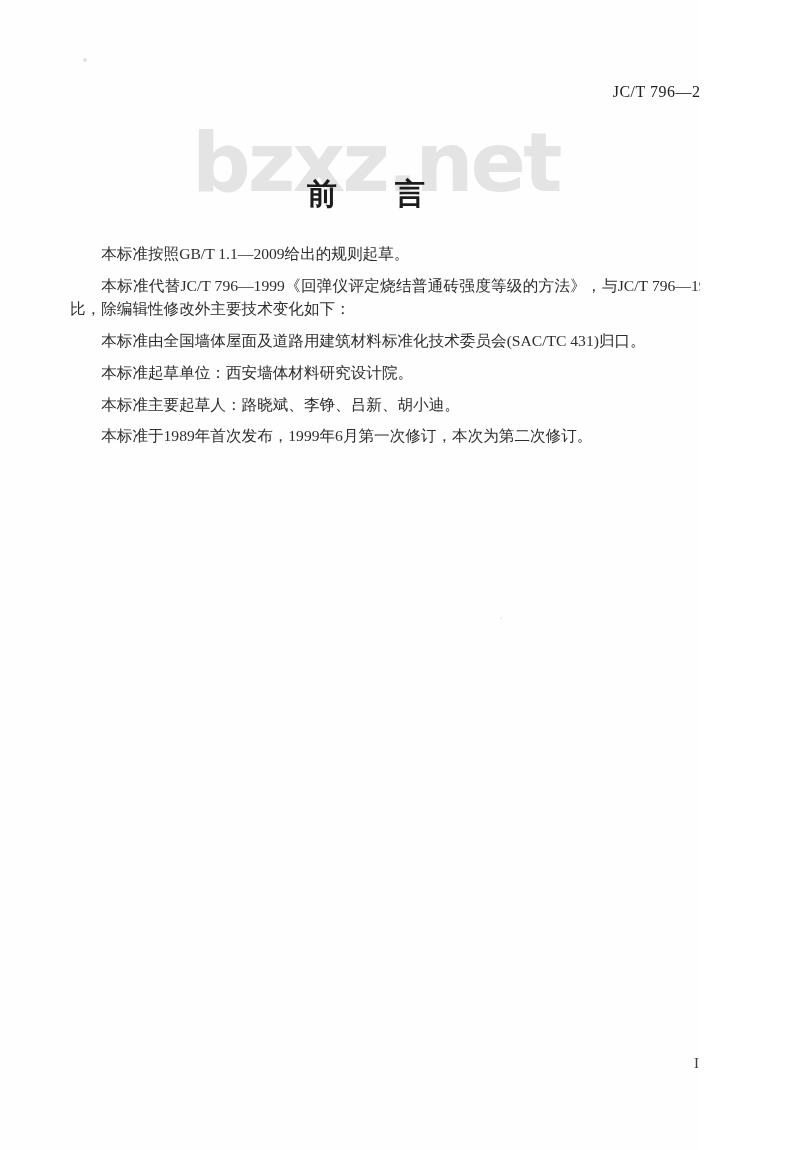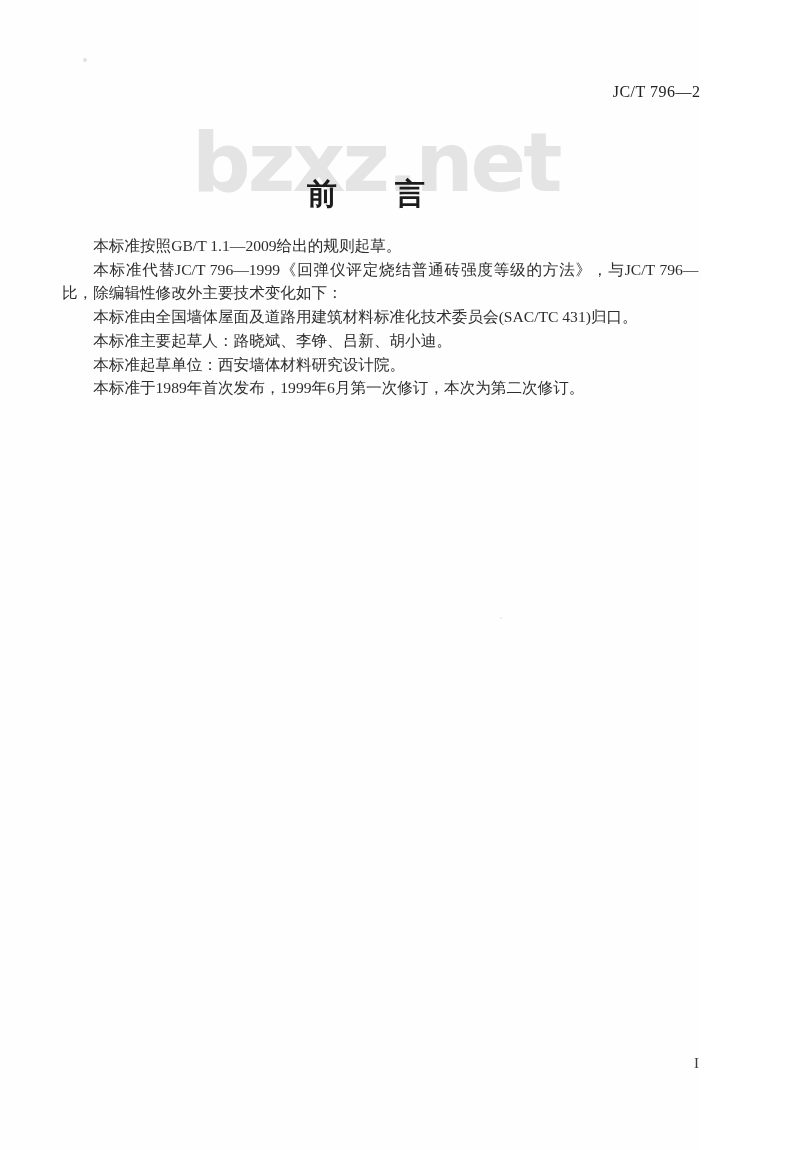--- a/index.html
+++ b/index.html
@@ -58,21 +58,21 @@
     top: 234px;
     left: 62px;
     width: 684px;
     font-size: 15.6px;
     line-height: 23.7px;
     text-align: justify;
     color: #2d2d2d;
     z-index: 1;
   }
   .body-text p {
-    margin: 0;
+    margin: 8px;
   }
   .para-indent {
     text-indent: 2em;
   }
   .para-hang {
     padding-left: 4em;
     text-indent: -2em;
   }
   .page-num {
     position: absolute;
@@ -101,22 +101,22 @@
   <div class="doc-code">JC/T 796—2013</div>
 
   <div class="watermark">bzxz.net</div>
 
   <h1 class="title">前　言</h1>
 
   <div class="body-text" id="foreword-paragraphs">
       <p class="para-indent">本标准按照GB/T 1.1—2009给出的规则起草。</p>
       <p class="para-indent">本标准代替JC/T 796—1999《回弹仪评定烧结普通砖强度等级的方法》，与JC/T 796—1999相比，除编辑性修改外主要技术变化如下：</p>
       <p class="para-indent">本标准由全国墙体屋面及道路用建筑材料标准化技术委员会(SAC/TC 431)归口。</p>
+      <p class="para-indent">本标准起草单位：西安墙体材料研究设计院。</p>
       <p class="para-indent">本标准主要起草人：路晓斌、李铮、吕新、胡小迪。</p>
-      <p class="para-indent">本标准起草单位：西安墙体材料研究设计院。</p>
       <p class="para-indent">本标准于1989年首次发布，1999年6月第一次修订，本次为第二次修订。</p>
     </div>
 
   <div class="page-num">I</div>
 
   <span class="speck speck-1"></span>
   <span class="speck speck-2"></span>
   <span class="speck speck-3"></span>
   <span class="speck speck-4"></span>
 

